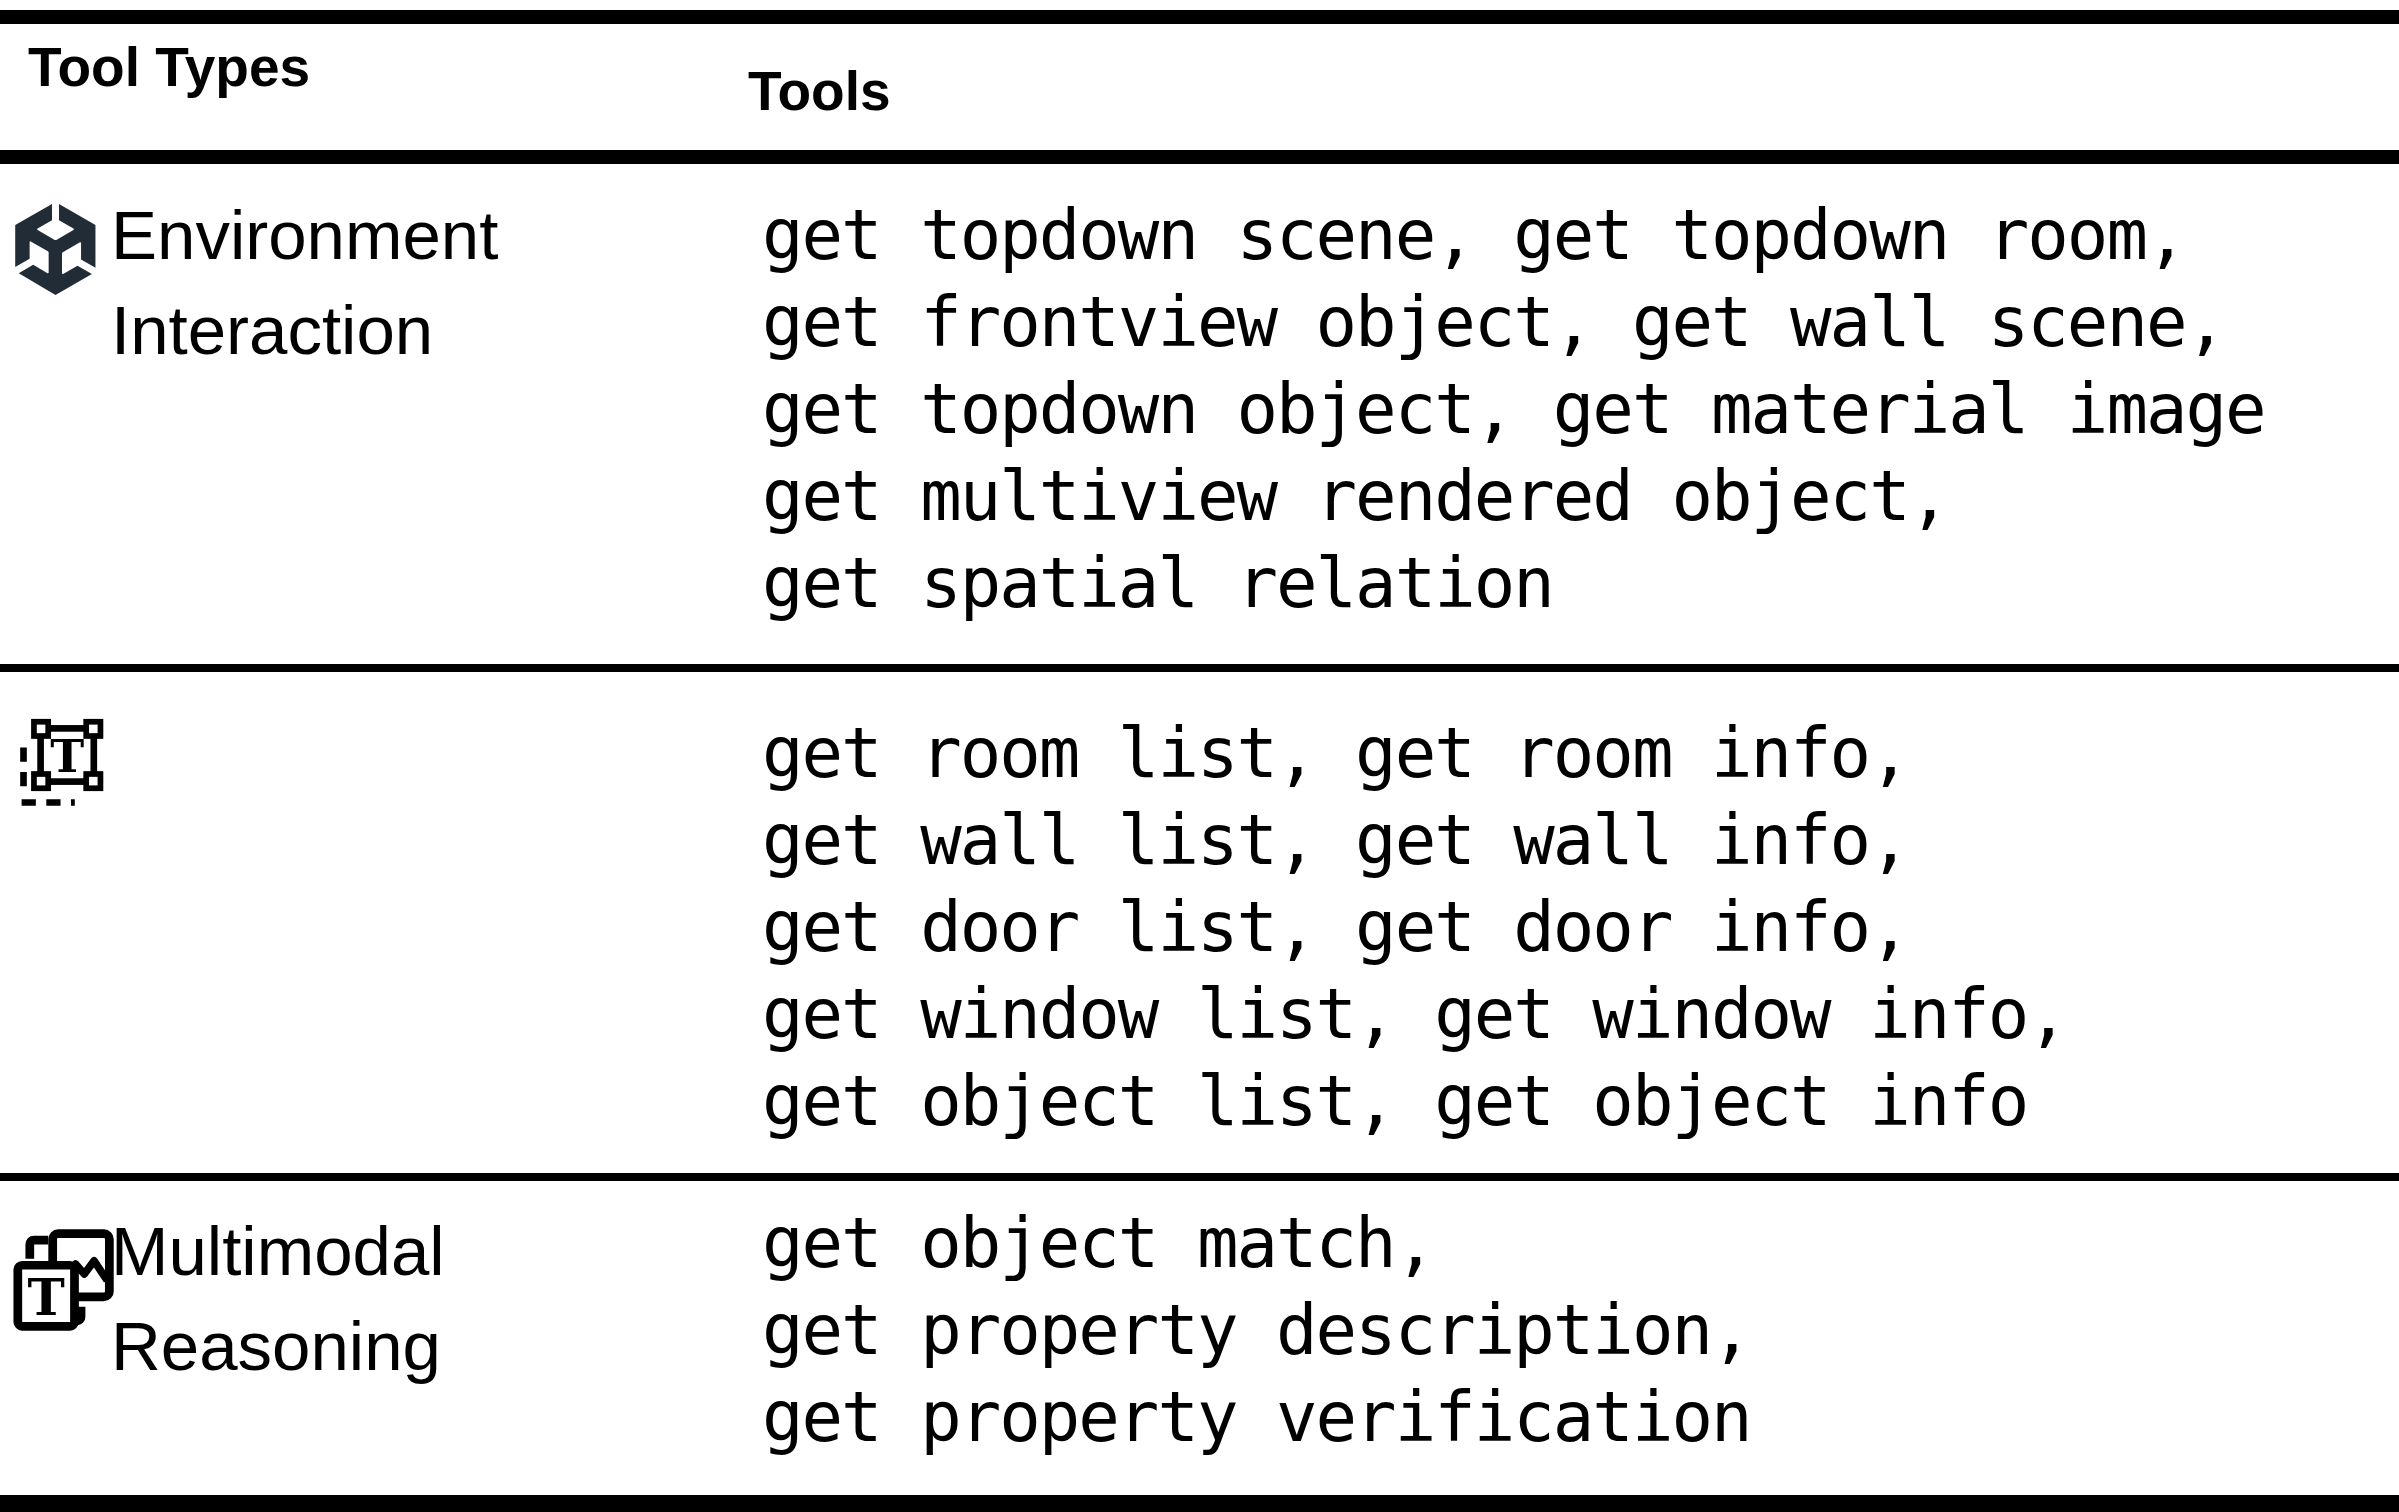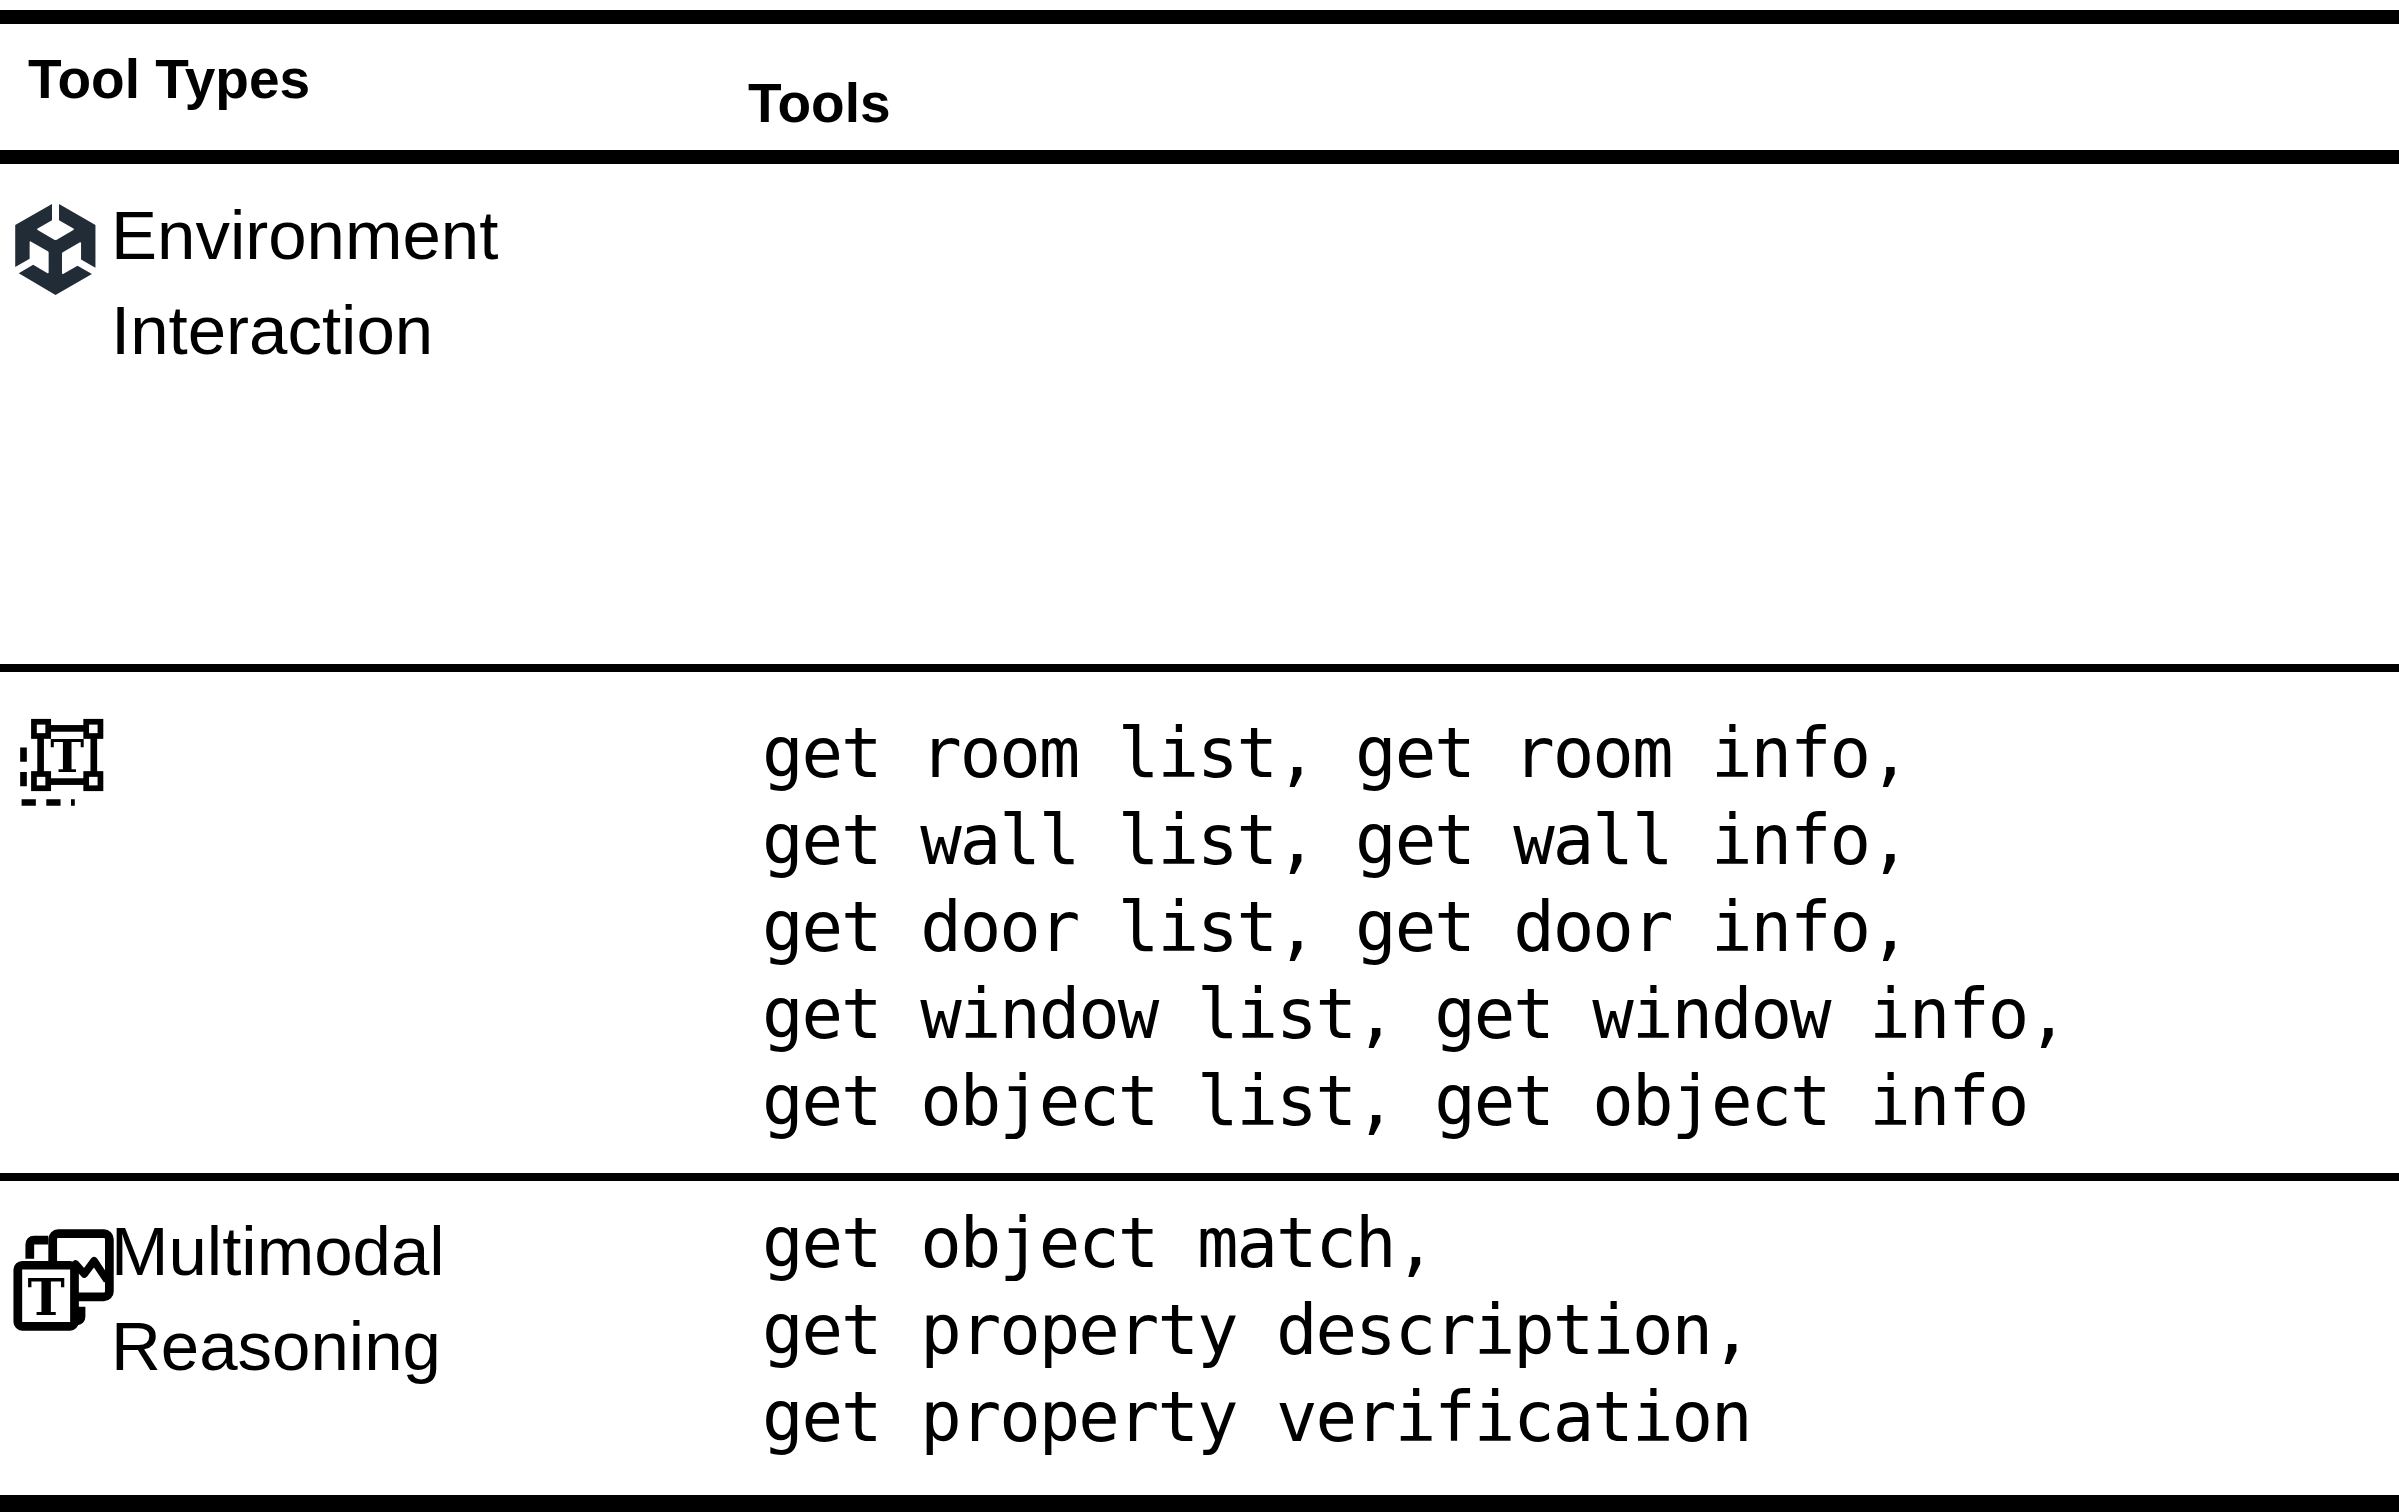--- a/index.html
+++ b/index.html
@@ -23,21 +23,21 @@
     background: #000000;
   }
   .rule-top     { top: 10px;   height: 14px; }
   .rule-header  { top: 150px;  height: 14px; }
   .rule-sep1    { top: 664px;  height: 8px;  }
   .rule-sep2    { top: 1173px; height: 8px;  }
   .rule-bottom  { top: 1495px; height: 18px; }
 
   .th {
     position: absolute;
-    top: 52px;
+    top: 40px;
     font-size: 55px;
     font-weight: bold;
     line-height: 1;
     white-space: nowrap;
   }
   .th-type  { left: 28px; }
   .th-tools { left: 748px; margin-top: 24px; }
 
   .type-label {
     position: absolute;
@@ -84,20 +84,25 @@
   <div class="th th-tools">Tools</div>
 
   <div class="rule rule-header"></div>
 
   <span class="row-icon icon-1">
     <svg viewBox="0 0 24 24" fill="#222C37" xmlns="http://www.w3.org/2000/svg">
       <path d="m12.9288 4.2939 3.7997 2.1929c.1366.0782.1415.2938 0 .372l-4.5144 2.6072c-.1366.0781-.2928.0732-.4197 0L7.2799 6.8587c-.1367-.0732-.1415-.2938 0-.372l3.7948-2.1928V0L1.3758 5.5416V16.622l3.7972-2.1905v-4.3861c-.0049-.1516.1561-.2587.2928-.1761l4.5145 2.6072c.1366.0781.2147.2198.2147.372v5.2099c.0049.1515-.1561.2586-.2928.176l-3.7947-2.1904-3.7996 2.1928L12.0025 24l9.6021-5.5416-3.7996-2.1928-3.7947 2.1904c-.1318.0877-.2977-.0196-.2928-.176v-5.2099c0-.1522.0833-.2987.2147-.372l4.5144-2.6072c.1318-.0877.2977.0147.2928.1761v4.3861l3.7972 2.1905V5.5416L12.9288 0Z"></path>
     </svg>
   </span>
   <div class="type-label label-1">Environment Interaction</div>
+  <div class="tools tools-1">get topdown scene, get topdown room,
+get frontview object, get wall scene,
+get topdown object, get material image
+get multiview rendered object,
+get spatial relation</div>
 
   <div class="rule rule-sep1"></div>
 
   <span class="row-icon icon-2">
     <svg viewBox="0 0 100 100" xmlns="http://www.w3.org/2000/svg">
       <g stroke="#000000" stroke-width="7" fill="none">
         <path d="M10 32 V84" stroke-dasharray="15 11"></path>
         <path d="M8 90 H64" stroke-dasharray="15 11"></path>
         <rect x="28" y="12" width="56" height="56"></rect>
       </g>

